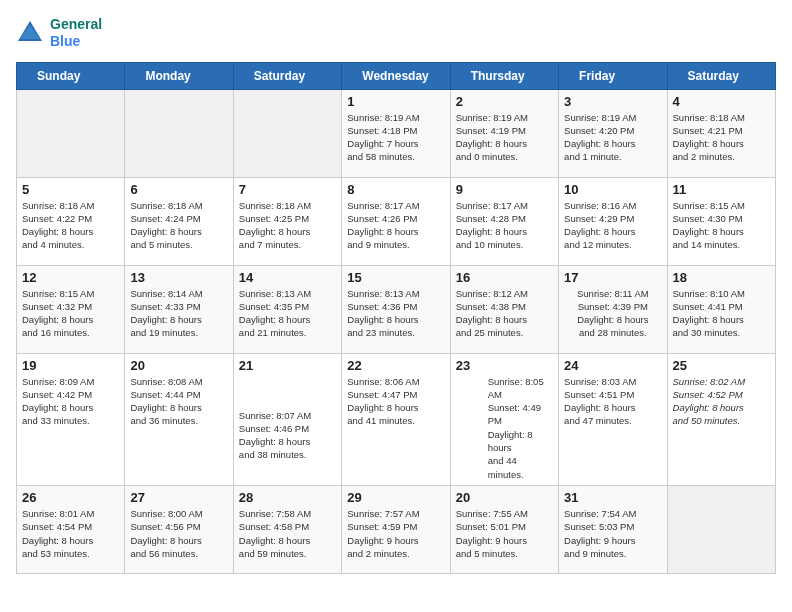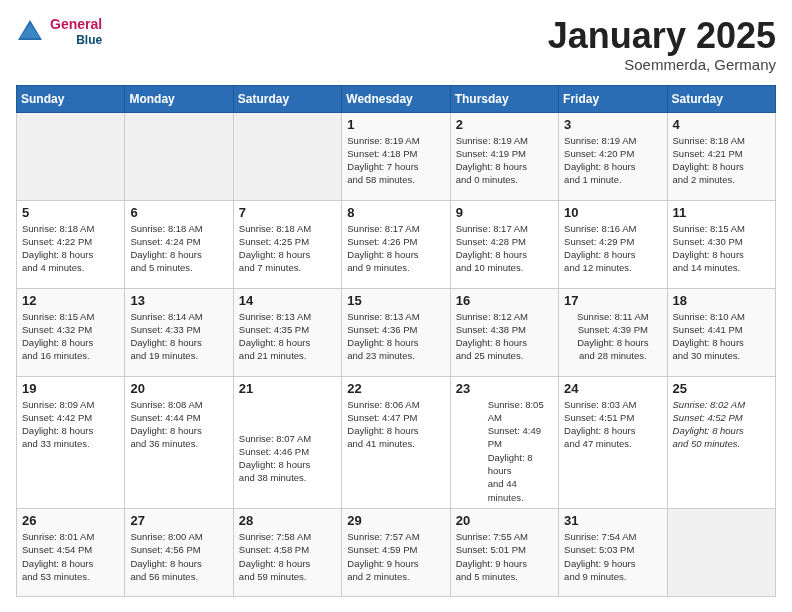--- a/index.html
+++ b/index.html
@@ -20,22 +20,22 @@
       display: flex;
       align-items: center;
       gap: 6px;
     }
     .logo-text {
       display: flex;
       flex-direction: column;
       font-weight: bold;
       line-height: 1.2;
     }
-    .logo-general { color: #be185d; font-size: 14px; }
-    .logo-blue { color: #0c4a6e; font-size: 12px; text-align: right; }
+    .logo-general { color: #0f766e; font-size: 14px; }
+    .logo-blue { color: #3b82f6; font-size: 14px; }
     .logo-icon {
       width: 28px;
       height: 28px;
     }
     .title-block {
       text-align: right;
     }
     .month-title {
       font-size: 36px;
       font-weight: bold;
@@ -49,21 +49,21 @@
     table {
       width: 100%;
       border-collapse: collapse;
       table-layout: fixed;
     }
     thead th {
       background: #2a6db5;
       color: #fff;
       font-size: 12px;
       font-weight: bold;
-      padding: 6px 4px;
+      padding: 6px 20px;
       text-align: left;
       border: 1px solid #1a5a9a;
     }
     tbody td {
       border: 1px solid #ccc;
       vertical-align: top;
       padding: 4px 5px;
       height: 88px;
       background: #fff;
       font-size: 10px;
@@ -94,24 +94,20 @@
   <div class="logo">
     <svg class="logo-icon" viewBox="0 0 28 28">
       <polygon points="14,2 26,22 2,22" fill="#2a6db5"></polygon>
       <polygon points="14,6 24,20 4,20" fill="#4a9fd5" opacity="0.5"></polygon>
     </svg>
     <div class="logo-text">
       <span class="logo-general">General</span>
       <span class="logo-blue">Blue</span>
     </div>
   </div>
-  <div class="title-block">
-    <div class="month-title">January 2025</div>
-    <div class="subtitle">Soemmerda, Germany</div>
-  </div>
 </div>
 
 <table>
   <thead>
     <tr id="weekday-header">
         <th>Sunday</th>
         <th>Monday</th>
         <th>Saturday</th>
         <th>Wednesday</th>
         <th>Thursday</th>

